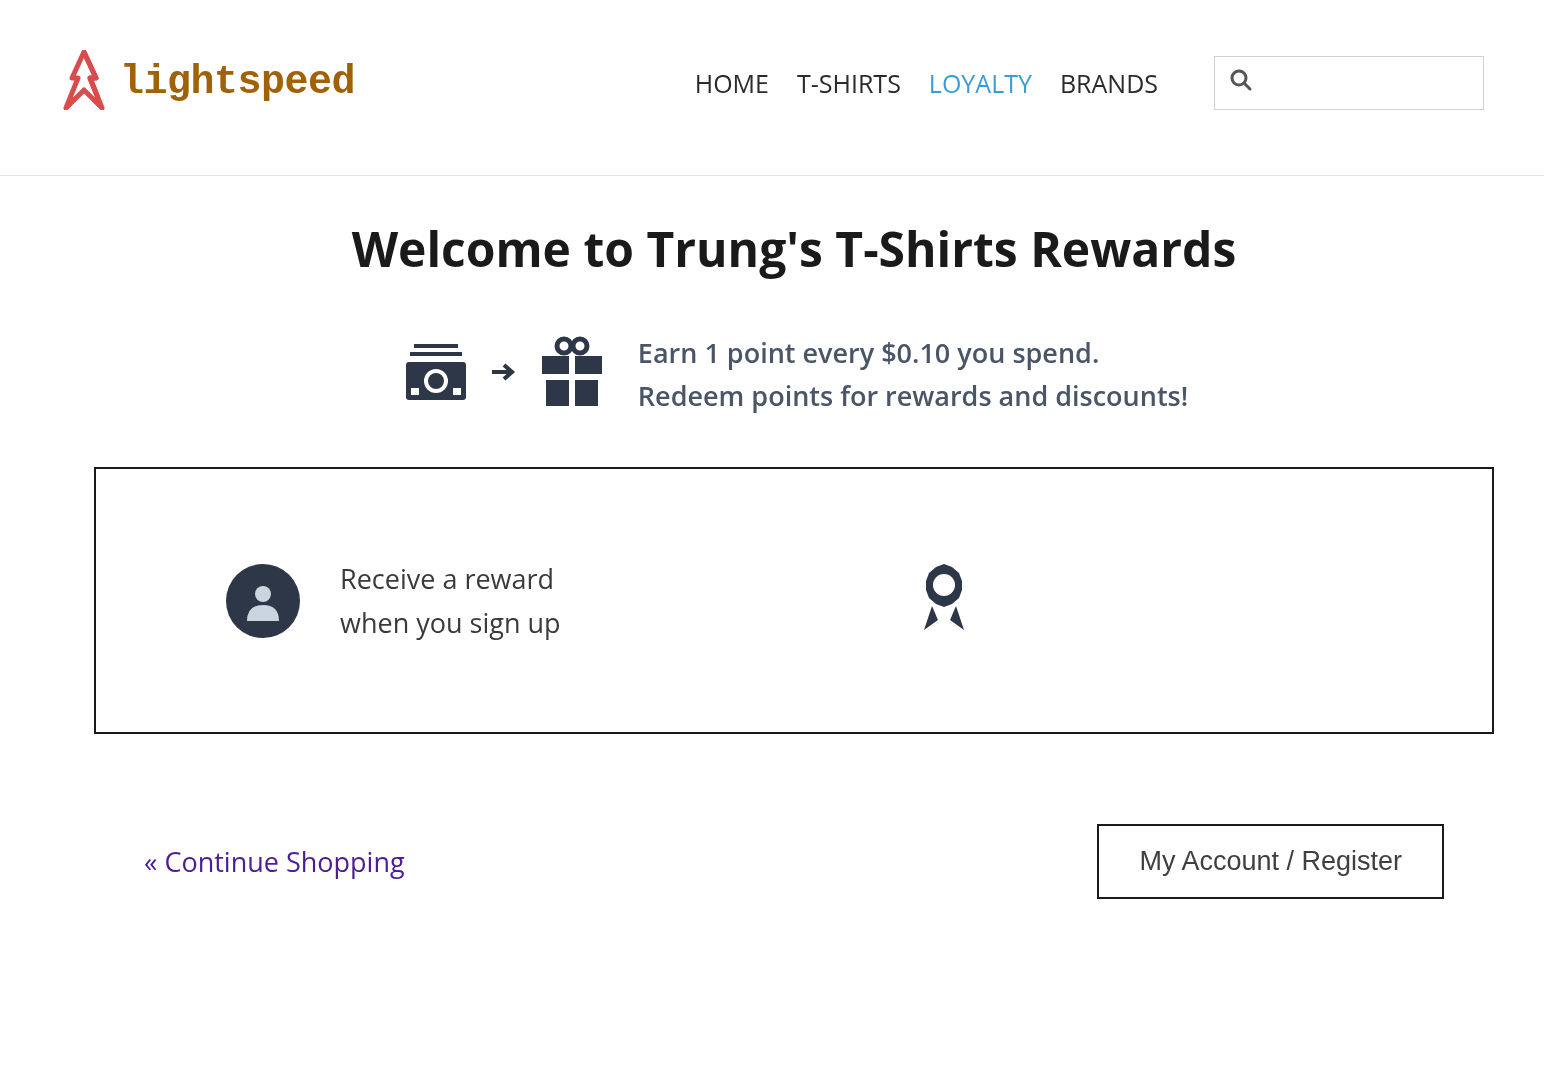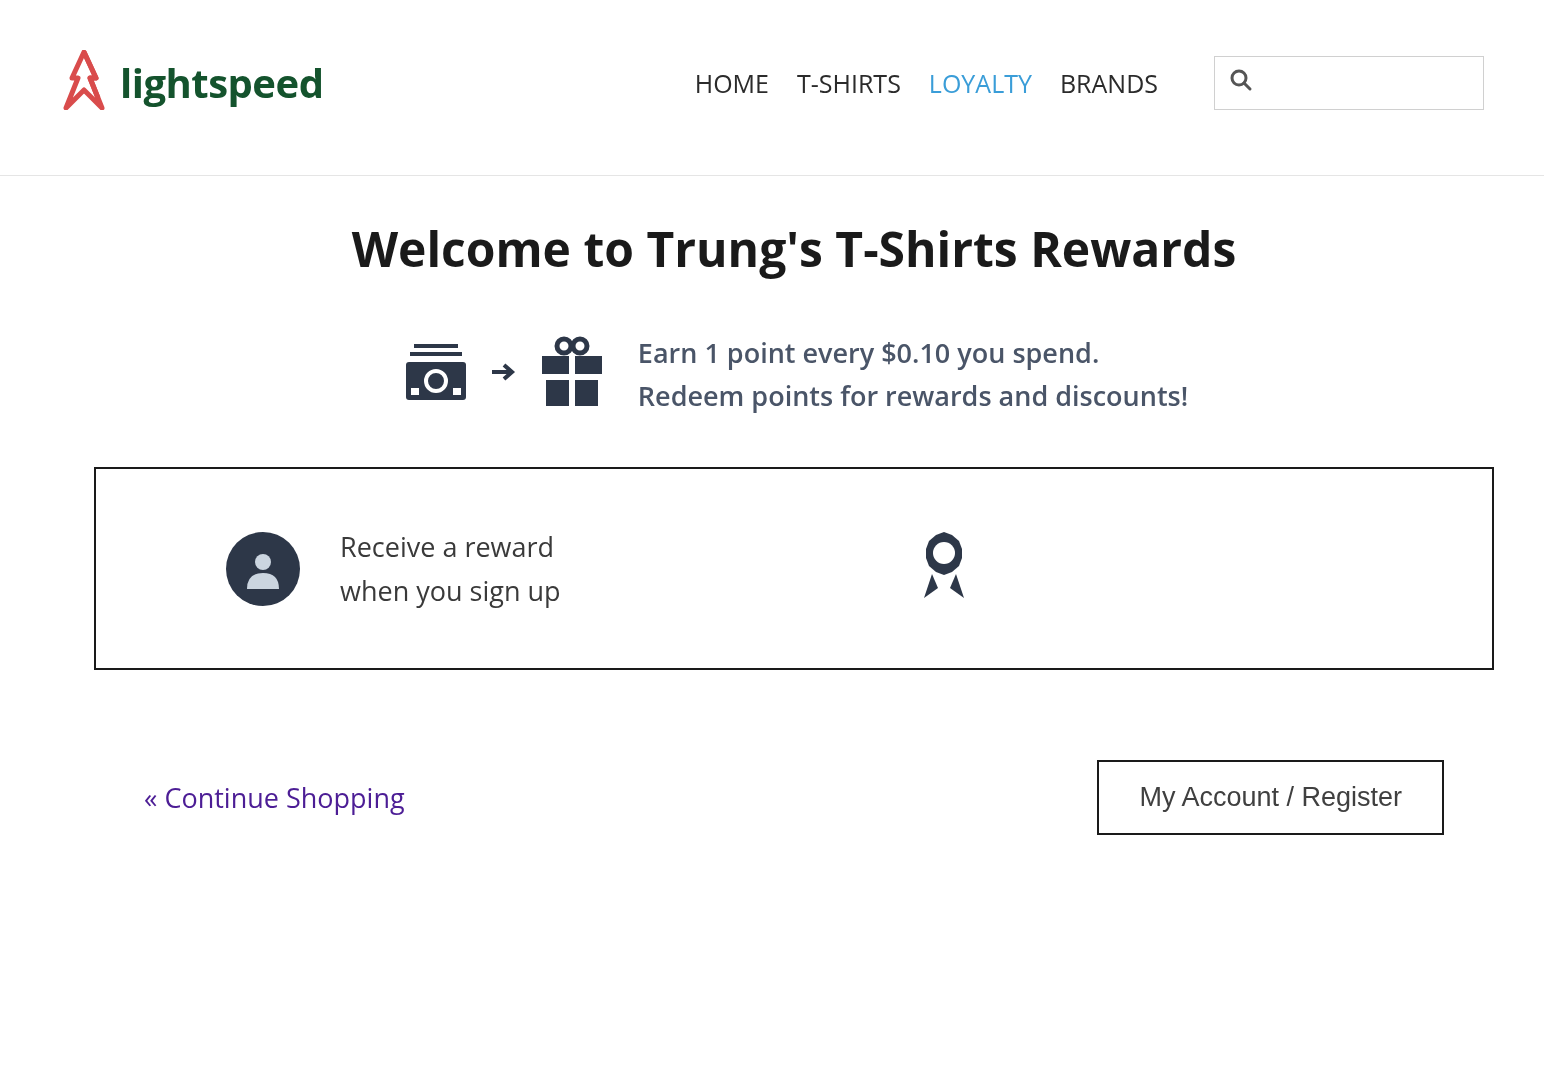--- a/index.html
+++ b/index.html
@@ -16,22 +16,23 @@
       border-bottom: 1px solid #e5e5e5;
     }
     .logo {
       display: flex;
       align-items: center;
       gap: 12px;
     }
     .logo-text {
       font-size: 40px;
       font-weight: 700;
-      color: #14532d;
+      color: #a16207;
       letter-spacing: -0.5px;
+      font-family: Liberation Mono, monospace;
     }
     .nav {
       display: flex;
       align-items: center;
       gap: 28px;
       margin-left: auto;
     }
     .nav-item {
       font-size: 25px;
       color: #2b2b2b;
@@ -81,21 +82,21 @@
       gap: 20px;
     }
     .earn-text {
       font-size: 27px;
       font-weight: 600;
       color: #4a5568;
       line-height: 1.6;
     }
     .info-box {
       border: 2px solid #1a1a1a;
-      padding: 56px 50px;
+      padding: 88px 50px;
       display: flex;
       gap: 100px;
     }
     .info-item {
       display: flex;
       align-items: center;
       gap: 40px;
       flex: 1;
     }
     .info-text {

